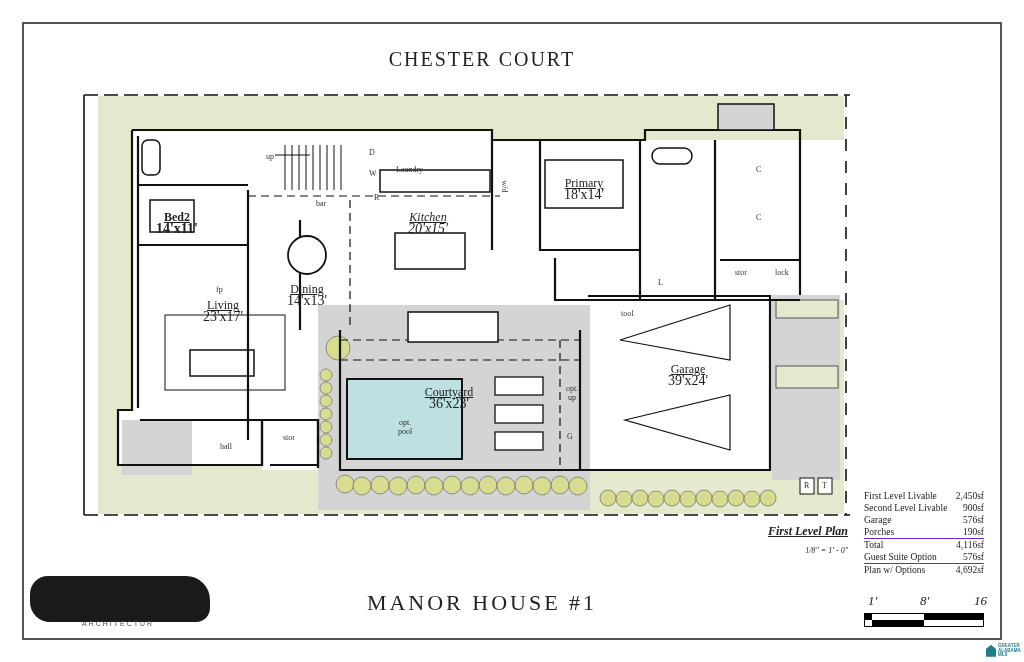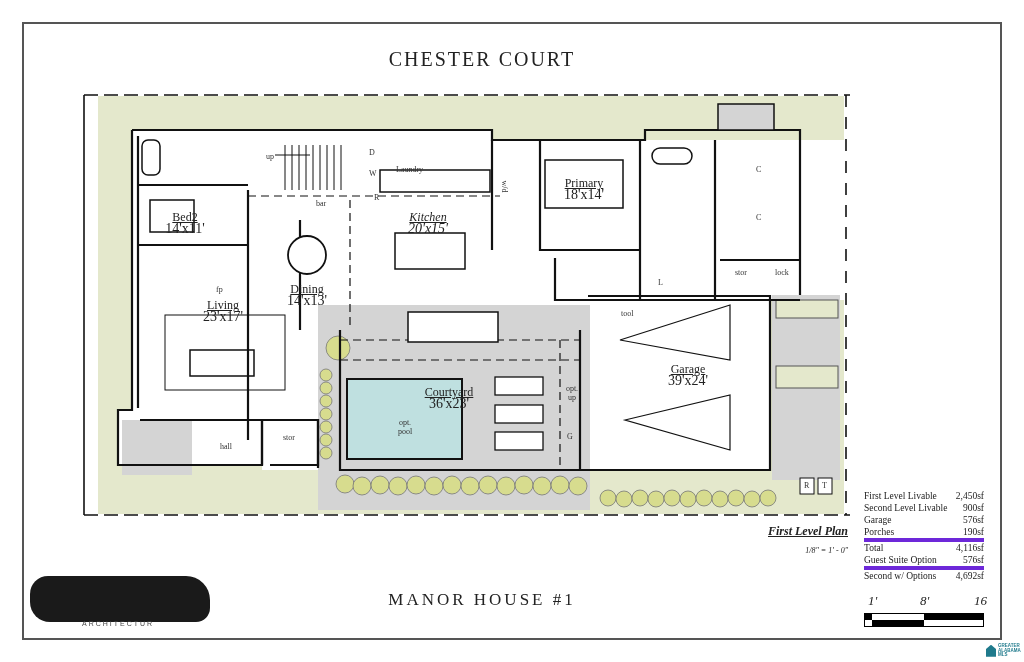--- a/index.html
+++ b/index.html
@@ -1,28 +1,28 @@
 <!DOCTYPE html>
 <html><head>
 <meta charset="utf-8">
 <style>
   html, body { margin:0; padding:0; background:#ffffff; }
   body { width:1024px; height:662px; position:relative; overflow:hidden; font-family:"Liberation Serif", "DejaVu Serif", serif; color:#222; }
   .sheet { position:absolute; left:22px; top:22px; width:980px; height:618px; border:2px solid #555; box-sizing:border-box; background:#fff; }
   .title { position:absolute; left:0; width:964px; text-align:center; letter-spacing:2px; color:#222; }
   .title.top { top:48px; font-size:20px; }
-  .title.bottom { top:590px; font-size:17px; letter-spacing:3px; }
+  .title.bottom { top:590px; font-size:22px; letter-spacing:3px; }
   .plan { position:absolute; left:0; top:0; }
   .room-label { position:absolute; text-align:center; font-size:11px; line-height:11px; color:#222; }
   .room-label .name { text-decoration:underline; font-size:12px; display:block; }
   .room-label .dim { font-size:14px; display:block; }
   .small-label { position:absolute; font-size:8px; color:#333; }
   .area-table { position:absolute; left:864px; top:490px; width:120px; font-size:9.5px; line-height:12px; }
   .area-row { display:flex; justify-content:space-between; }
-  .area-row.ul { border-bottom:4px solid #6d28d9; }
+  .area-row.ul { border-bottom:1px solid #6d28d9; }
   .plan-caption { position:absolute; left:760px; top:524px; width:88px; text-align:right; }
   .plan-caption .cap { font-style:italic; font-weight:bold; font-size:12px; text-decoration:underline; display:block; }
   .plan-caption .scale { font-size:8px; font-style:italic; }
   .scalebar { position:absolute; left:864px; top:595px; width:120px; }
   .scalebar .ticks { position:relative; height:14px; font-style:italic; font-size:13px; }
   .scalebar .ticks span { position:absolute; top:-2px; }
   .redaction { position:absolute; left:30px; top:576px; width:180px; height:46px; background:#1a1a1a; border-radius:18px 24px 14px 20px; }
   .arch-text { position:absolute; left:82px; top:620px; font-family:"Liberation Sans", sans-serif; font-size:7px; letter-spacing:2px; color:#444; }
   .mls { position:absolute; left:986px; top:644px; display:flex; align-items:center; gap:2px; }
   .mls .house { width:10px; height:12px; background:#1f7a8c; clip-path:polygon(50% 0, 100% 35%, 100% 100%, 0 100%, 0 35%); }
@@ -163,21 +163,21 @@
   <g fill="none" stroke="#111" stroke-width="1.2">
     <path d="M620,340 L730,305 L730,360 Z"></path>
     <path d="M625,420 L730,395 L730,450 Z"></path>
   </g>
 
   <rect x="800" y="478" width="14" height="16" fill="#fff" stroke="#111"></rect>
   <rect x="818" y="478" width="14" height="16" fill="#fff" stroke="#111"></rect>
   <rect x="718" y="104" width="56" height="26" fill="#d4d4d4" stroke="#111" stroke-width="1.5"></rect>
 </svg>
 
-<div class="room-label" style="left:160px;top:212px;width:50px;">
+<div class="room-label" style="left:152px;top:212px;width:50px;font-weight:bold;">
   <span class="name">Bed2</span>
     <span class="dim">14'x11'</span>
 </div>
 <div class="room-label" style="left:282px;top:284px;width:50px;">
   <span class="name">Dining</span>
     <span class="dim">14'x13'</span>
 </div>
 <div class="room-label" style="left:198px;top:300px;width:50px;">
   <span class="name">Living</span>
     <span class="dim">23'x17'</span>
@@ -242,21 +242,21 @@
     </div>
   <div class="area-row">
       <span>Total</span>
       <span>4,116sf</span>
     </div>
   <div class="area-row ul">
       <span>Guest Suite Option</span>
       <span>576sf</span>
     </div>
   <div class="area-row">
-      <span>Second w/ Options</span>
+      <span>Plan w/ Options</span>
       <span>4,692sf</span>
     </div>
 </div>
 
 <div class="plan-caption">
   <span class="cap">First Level Plan</span>
   <span class="scale">1/8" = 1' - 0"</span>
 </div>
 
 <div class="scalebar">

